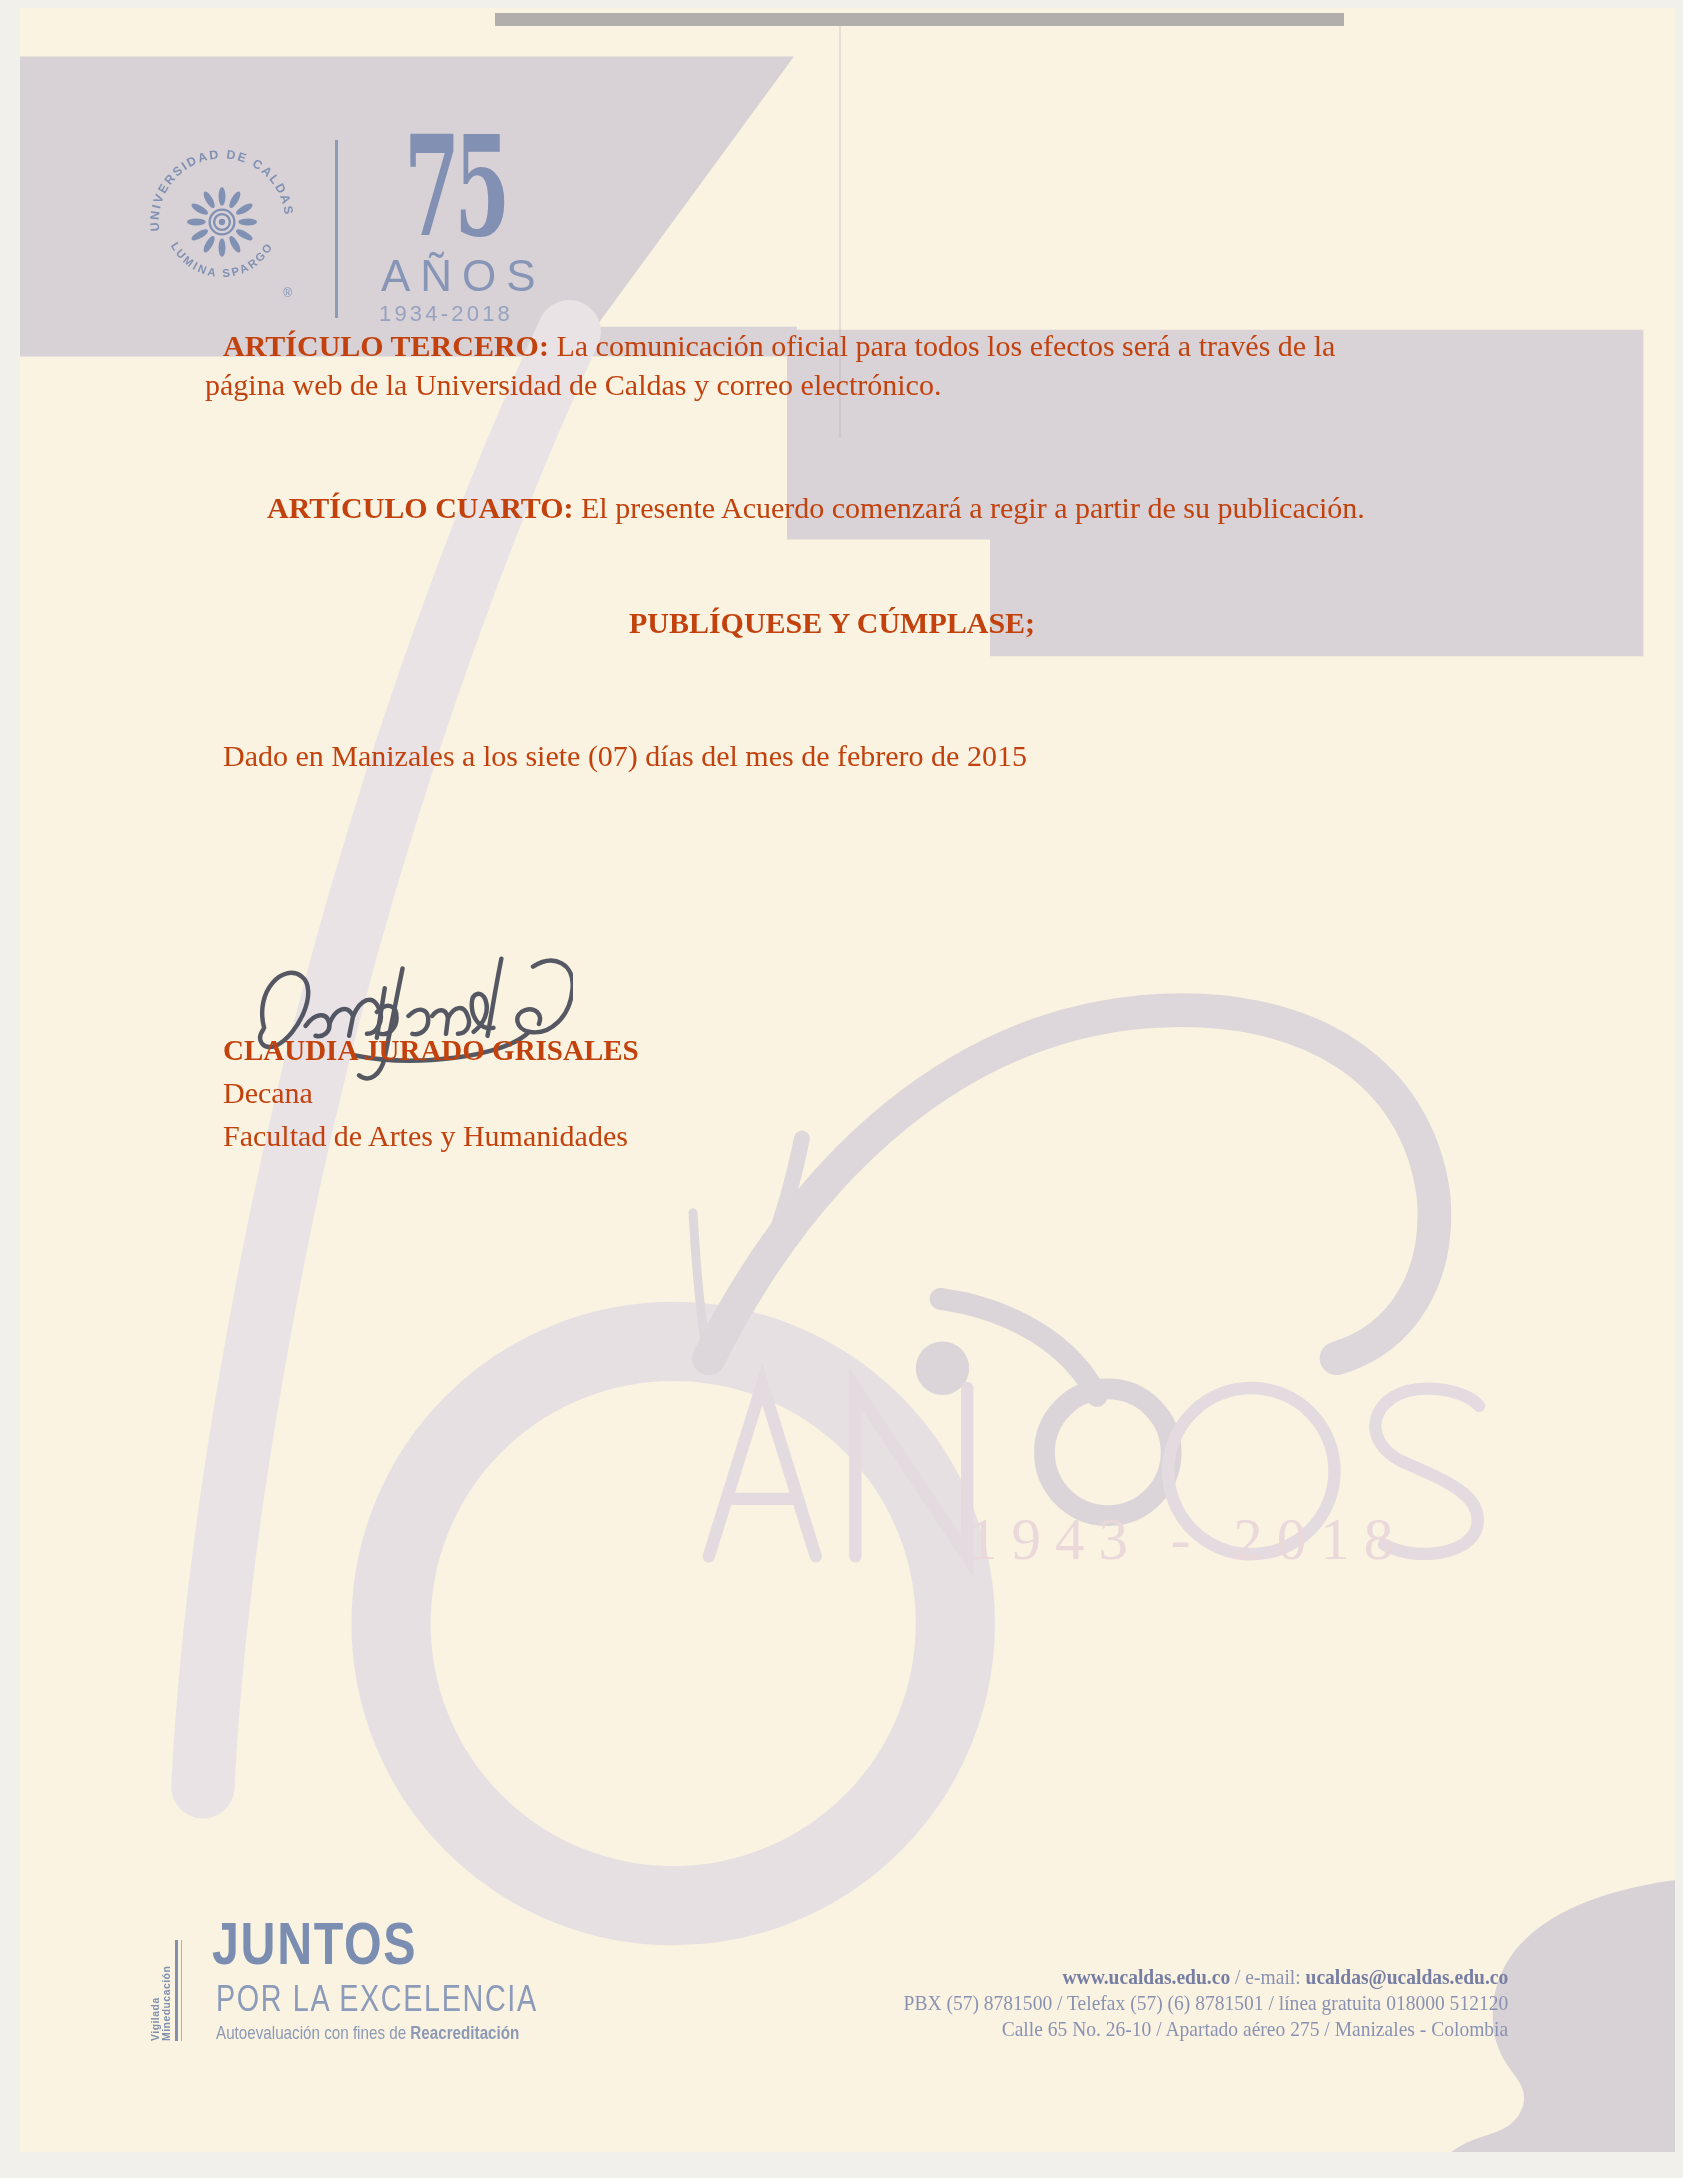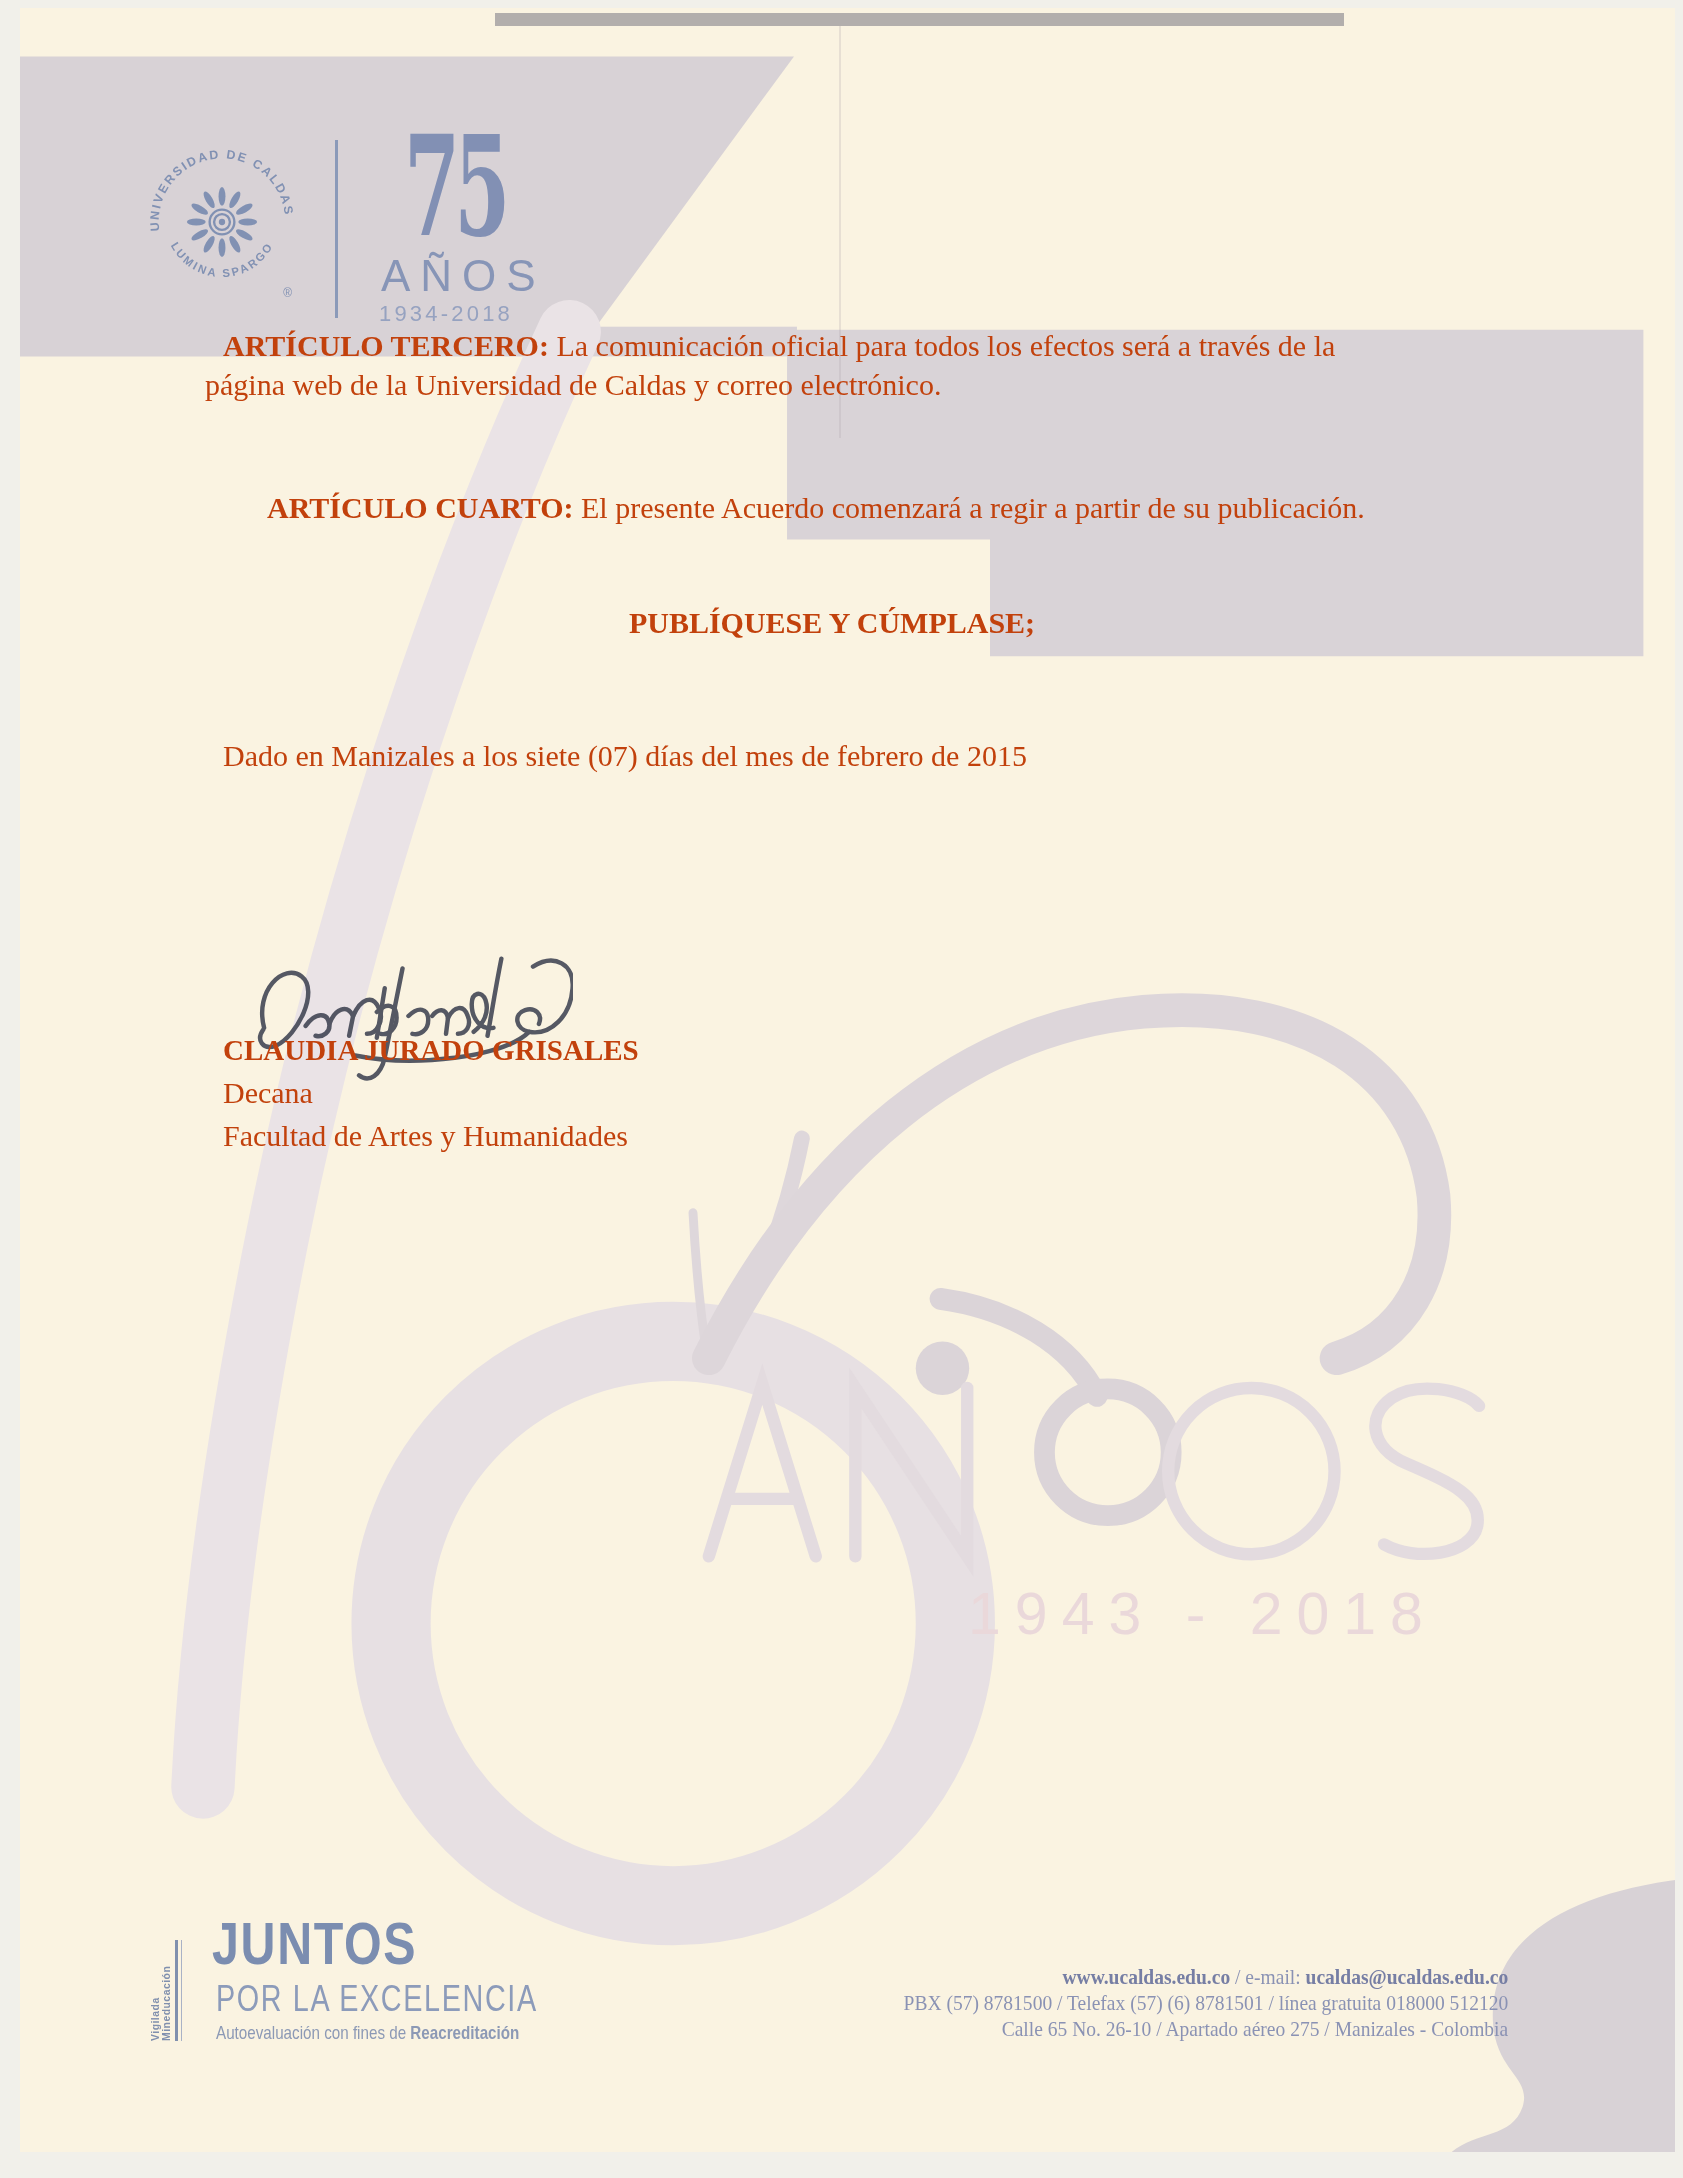--- a/index.html
+++ b/index.html
@@ -12,21 +12,21 @@
   .edge{position:absolute;background:#f1f0ea;z-index:6;}
   #edge-top{left:0;top:0;width:1683px;height:8px;}
   #edge-left{left:0;top:0;width:20px;height:2178px;}
   #edge-right{left:1675px;top:0;width:8px;height:2178px;}
   #edge-bottom{left:0;top:2152px;width:1683px;height:26px;}
   #scan-strip{position:absolute;left:495px;top:13px;width:849px;height:13px;background:#b2aeac;z-index:7;}
   #crease{position:absolute;left:839px;top:22px;width:2px;height:416px;background:rgba(175,165,170,.25);z-index:3;}
   
   #wm{position:absolute;left:0;top:0;z-index:1;}
   
-  #wm-years{left:968px;top:1580px;font-family:Liberation Sans, sans-serif;font-size:59px;
+  #wm-years{left:968px;top:1505px;font-family:Liberation Serif, serif;font-size:59px;
             letter-spacing:14px;color:#ead8da;z-index:1;}
   
   #seal-svg{left:135px;top:137px;z-index:4;}
   #logo-divider{left:335px;top:140px;width:3px;height:178px;background:#8b9ab9;z-index:4;}
   #logo-75{left:404px;top:117px;font-family:"DejaVu Serif",serif;font-weight:700;font-size:139px;
            line-height:1;letter-spacing:-10px;color:#8290b4;transform:scaleX(.58);transform-origin:left top;z-index:4;}
   #logo-anos{left:381px;top:251px;font-family:"Liberation Sans",sans-serif;font-size:44px;
              letter-spacing:10px;color:#8795b7;z-index:4;}
   #logo-years{left:379px;top:301px;font-family:"Liberation Sans",sans-serif;font-size:22px;
               letter-spacing:3.2px;color:#96a2c0;z-index:4;}

